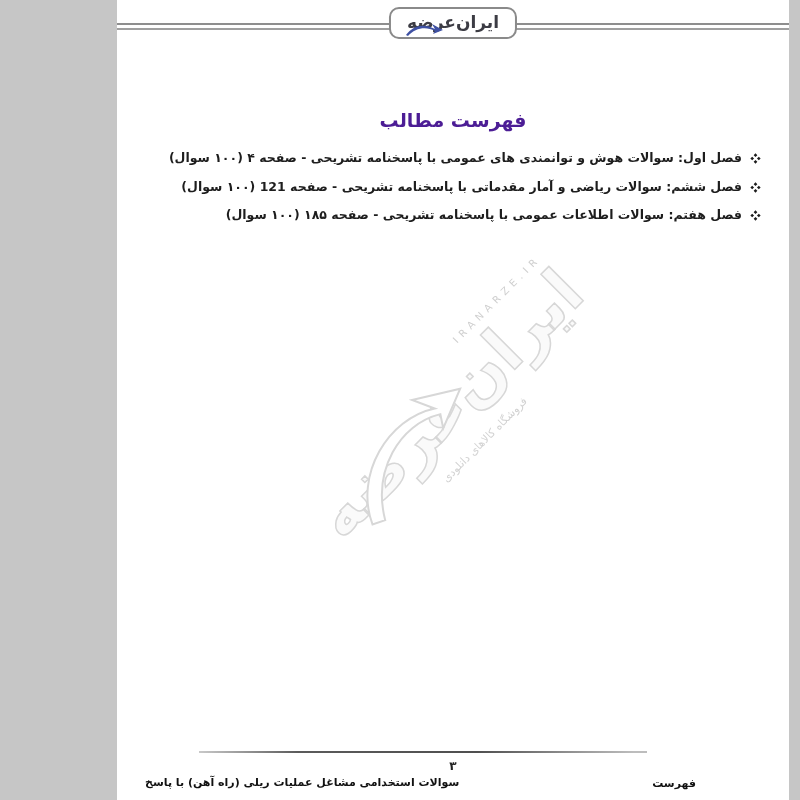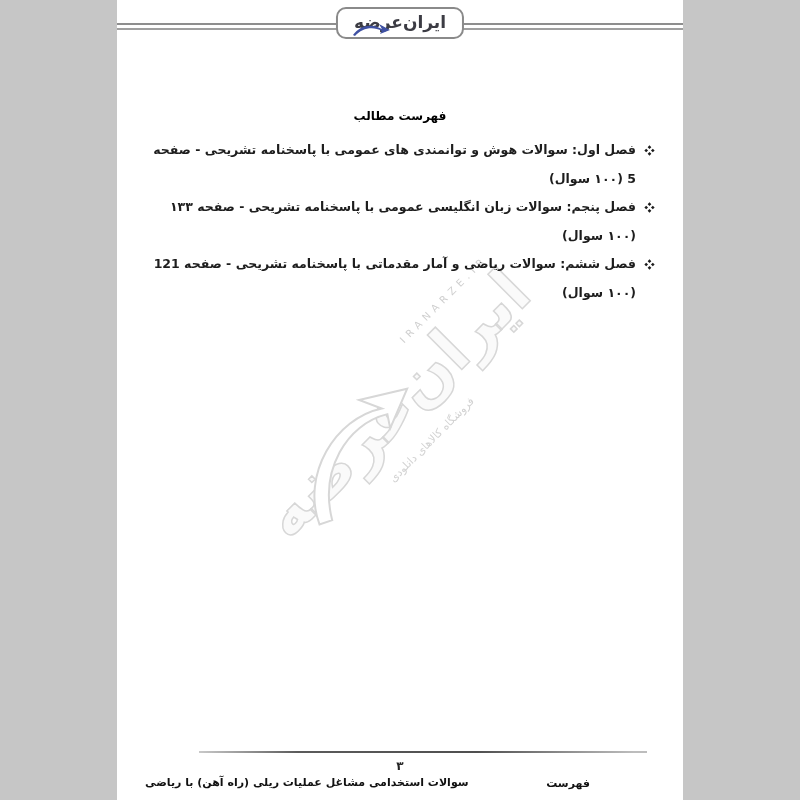--- a/index.html
+++ b/index.html
@@ -5,21 +5,21 @@
   html,body { margin:0; padding:0; }
   body {
     width:800px; height:800px;
     background:#c6c6c6;
     position:relative;
     font-family:"DejaVu Sans", sans-serif;
     overflow:hidden;
   }
   .page {
     position:absolute; left:117px; top:0;
-    width:566px; height:800px;
+    width:672px; height:800px;
     background:#ffffff;
   }
   
   .header { position:relative; height:52px; }
   .header-rules { position:absolute; top:23px; left:0; right:0; }
   .header-rules .rule-1 { height:2px; background:#8e8e8e; }
   .header-rules .rule-2 { height:2px; background:#9f9f9f; margin-top:3px; }
   .logo {
     position:absolute; top:7px; left:50%; transform:translateX(-50%);
     background:#ffffff;
@@ -30,22 +30,22 @@
   }
   .logo-text {
     font-weight:bold; font-size:17px; color:#3c3c44;
     position:relative; z-index:1; letter-spacing:-0.5px;
   }
   .logo-arrow { position:absolute; left:14px; top:13px; z-index:2; }
   
   .doc-title {
     padding-top:57px;
     text-align:center;
-    font-size:12px; font-weight:bold;
-    color:#000000;
+    font-size:19px; font-weight:bold;
+    color:#4c1d95;
     position:relative; z-index:1;
   }
   
   .toc {
     list-style:none;
     margin:13px 28px 0; padding:0;
     direction:rtl;
     position:relative; z-index:1;
   }
   .toc-item {
@@ -127,51 +127,51 @@
 
   <div class="doc-title">فهرست مطالب</div>
 
   <ul class="toc">
     <li class="toc-item">
       <span class="toc-bullet">
         <svg width="11" height="11" viewBox="0 0 12 12" fill="#1d1d1d">
             <path d="M6 .4 8 2.4 6 4.4 4 2.4Z M2.4 4 4.4 6 2.4 8 .4 6Z M9.6 4 11.6 6 9.6 8 7.6 6Z M6 7.6 8 9.6 6 11.6 4 9.6Z"></path>
           </svg>
       </span>
-      <span class="toc-item-label">فصل اول: سوالات هوش و توانمندی های عمومی با پاسخنامه تشریحی - صفحه 5 (۱۰۰ سوال)</span>
-    </li>
-    <li class="toc-item">
-      <span class="toc-bullet">
-        <svg width="11" height="11" viewBox="0 0 12 12" fill="#1d1d1d">
-            <path d="M6 .4 8 2.4 6 4.4 4 2.4Z M2.4 4 4.4 6 2.4 8 .4 6Z M9.6 4 11.6 6 9.6 8 7.6 6Z M6 7.6 8 9.6 6 11.6 4 9.6Z"></path>
-          </svg>
-      </span>
-      <span class="toc-item-label">فصل پنجم: سوالات زبان انگلیسی عمومی با پاسخنامه تشریحی - صفحه ۱۳۳ (۱۰۰ سوال)</span>
+      <span class="toc-item-label">فصل اول: سوالات هوش و توانمندی های عمومی با پاسخنامه تشریحی - صفحه ۴ (۱۰۰ سوال)</span>
     </li>
     <li class="toc-item">
       <span class="toc-bullet">
         <svg width="11" height="11" viewBox="0 0 12 12" fill="#1d1d1d">
             <path d="M6 .4 8 2.4 6 4.4 4 2.4Z M2.4 4 4.4 6 2.4 8 .4 6Z M9.6 4 11.6 6 9.6 8 7.6 6Z M6 7.6 8 9.6 6 11.6 4 9.6Z"></path>
           </svg>
       </span>
       <span class="toc-item-label">فصل ششم: سوالات ریاضی و آمار مقدماتی با پاسخنامه تشریحی - صفحه 121 (۱۰۰ سوال)</span>
+    </li>
+    <li class="toc-item">
+      <span class="toc-bullet">
+        <svg width="11" height="11" viewBox="0 0 12 12" fill="#1d1d1d">
+            <path d="M6 .4 8 2.4 6 4.4 4 2.4Z M2.4 4 4.4 6 2.4 8 .4 6Z M9.6 4 11.6 6 9.6 8 7.6 6Z M6 7.6 8 9.6 6 11.6 4 9.6Z"></path>
+          </svg>
+      </span>
+      <span class="toc-item-label">فصل هفتم: سوالات اطلاعات عمومی با پاسخنامه تشریحی - صفحه ۱۸۵ (۱۰۰ سوال)</span>
     </li>
   </ul>
 
   <div class="watermark">
     <div class="wm-site">IRANARZE.IR</div>
     <div class="wm-logo">
       <span>ایران‌عرضه</span>
       <span class="wm-arrow">
         <svg width="170" height="80" viewBox="0 0 170 80">
           <path d="M6 70 C 28 22, 92 6, 132 32 L122 10 L164 36 L124 52 L132 40 C 96 18, 44 32, 18 76 Z" fill="#ffffff" stroke="#d7d7d7" stroke-width="2"></path>
         </svg>
       </span>
     </div>
     <div class="wm-tagline">فروشگاه کالاهای دانلودی</div>
   </div>
 
   <div class="footer-rule"></div>
   <div class="page-number">۳</div>
-  <div class="footer-left">سوالات استخدامی مشاغل عملیات ریلی (راه آهن) با ریاضی</div>
+  <div class="footer-left">سوالات استخدامی مشاغل عملیات ریلی (راه آهن) با پاسخ</div>
   <div class="footer-right">فهرست</div>
 
 </div>
 
 </body></html>

